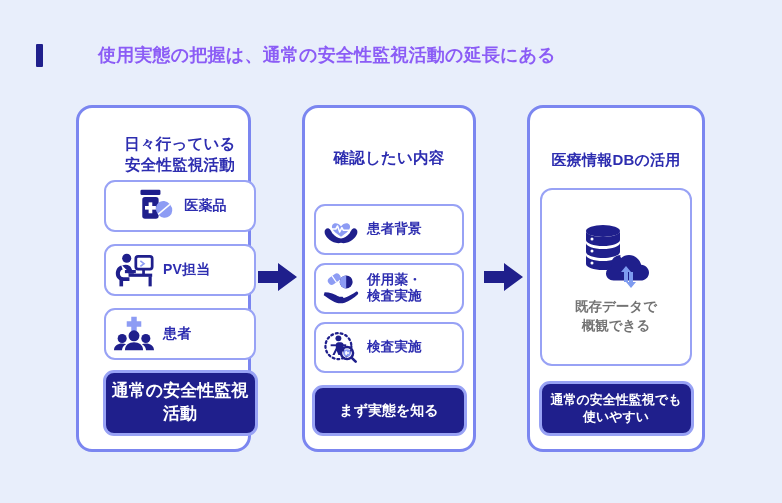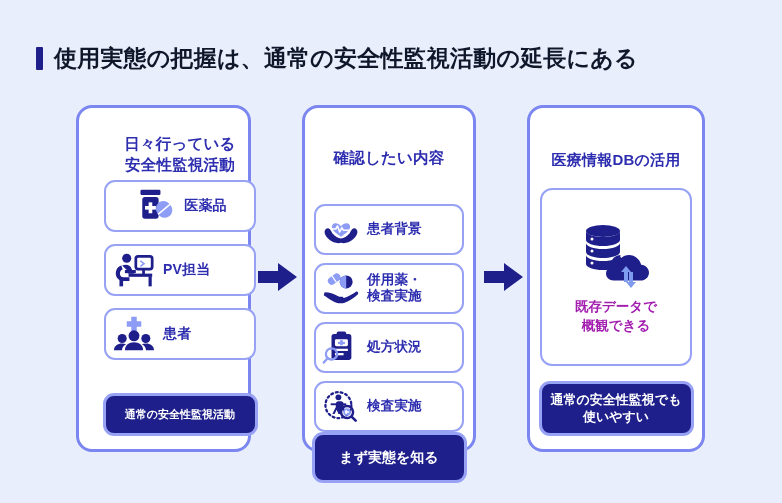--- a/index.html
+++ b/index.html
@@ -11,22 +11,22 @@
   }
   .page { position: relative; width: 782px; height: 503px; background: #e8eefb; }
 
   
   .title-row {
     position: absolute; left: 36px; top: 43px;
     display: flex; align-items: center; gap: 11px;
   }
   .title-bar { width: 7px; height: 23px; background: #1f1f8c; border-radius: 1px; flex: none; }
   .title-text {
-    font-size: 23px; font-weight: bold; color: #0f172a;
-    letter-spacing: 0.2px; white-space: nowrap;
+    font-size: 18px; font-weight: bold; color: #8b5cf6;
+    letter-spacing: 0.2px; white-space: nowrap; margin-left: 44px;
   }
 
   
   .card {
     position: absolute; top: 105px; height: 347px;
     background: #ffffff;
     border: 3px solid #7b86f0;
     border-radius: 16px;
     display: flex; flex-direction: column; align-items: center;
     padding: 14px 11px 13px 11px;
@@ -67,29 +67,29 @@
   #card-1 .item-label { font-size: 13.5px; }
 
   
   .inner-panel {
     width: 152px; height: 178px; margin-top: 18px;
     border: 2px solid #98a2f5; border-radius: 12px; background: #ffffff;
     display: flex; flex-direction: column; align-items: center; justify-content: center;
     gap: 4px;
   }
   .inner-panel .panel-caption {
-    color: #a21caf; font-weight: bold; font-size: 13.5px;
+    color: #737373; font-weight: bold; font-size: 13.5px;
     line-height: 1.45; text-align: center; white-space: pre-line;
   }
 
   
   .badge {
     width: 155px; background: #1f1f8c;
     border: 3px solid #98a2f5; border-radius: 11px;
-    color: #ffffff; font-weight: bold; font-size: 11px;
+    color: #ffffff; font-weight: bold; font-size: 17px;
     line-height: 1.35; text-align: center; white-space: pre-line;
     display: flex; align-items: center; justify-content: center;
     padding: 7px 4px; min-height: 43px;
     margin-top: auto;
   }
   #card-1 .badge { min-height: 51px; font-size: 14px; }
   #card-2 .badge { min-height: 51px; font-size: 13px; }
 
   
   .arrow { position: absolute; top: 262px; width: 40px; height: 30px; }
@@ -190,36 +190,20 @@
             <circle cx="28" cy="13" r="7.5" fill="#1f1f8c"></circle>
             <path d="M28 5.5a7.5 7.5 0 0 0 0 15z" fill="#8d9cf4"></path>
             <path d="M4 27c4-1 8 1 12 2.5 2 .7 5 .5 7 .5 2 0 3 2.5 0 3-4 .6-9 .4-12-.5" fill="#1f1f8c"></path>
             <path d="M3 25c6 0 12 2 17 5.5 2 1.4 4.6 1.5 7 .5 3.5-1.5 9-4.5 12-6.5 2-1.3 4 1.4 2.3 3-4 3.8-10 8-15 9.5-5 1.5-10 .5-14-2C8 33 5 30 2 28.5z" fill="#1f1f8c"></path>
           </svg>
         </span>
         <span class="item-label">併用薬・
 検査実施</span>
       </div>
 
-      <div class="item">
-        <span class="item-icon">
-          <svg viewBox="0 0 44 40" width="38" height="36">
-            <rect x="11" y="5" width="23" height="30" rx="3" fill="#1f1f8c"></rect>
-            <rect x="17" y="2" width="11" height="6" rx="2" fill="#1f1f8c"></rect>
-            <rect x="15" y="11" width="15" height="8" rx="1.5" fill="#ffffff"></rect>
-            <rect x="21" y="12" width="3" height="6" fill="#8d9cf4"></rect>
-            <rect x="18.5" y="14" width="8" height="2.6" fill="#8d9cf4"></rect>
-            <rect x="15" y="22" width="15" height="2.6" fill="#ffffff"></rect>
-            <rect x="15" y="27" width="10" height="2.6" fill="#ffffff"></rect>
-            <circle cx="11" cy="28" r="6.5" fill="none" stroke="#8d9cf4" stroke-width="2.6"></circle>
-            <path d="M6.5 33L2 38" stroke="#8d9cf4" stroke-width="2.8" stroke-linecap="round"></path>
-          </svg>
-        </span>
-        <span class="item-label">処方状況</span>
-      </div>
 
       <div class="item">
         <span class="item-icon">
           <svg viewBox="0 0 44 40" width="38" height="36">
             <circle cx="19" cy="19" r="15" fill="none" stroke="#1f1f8c" stroke-width="2.6" stroke-dasharray="2.2 3.4" stroke-linecap="round"></circle>
             <circle cx="19" cy="10" r="3.4" fill="#1f1f8c"></circle>
             <path d="M19 14.5c-1.6 0-3 1.2-3 2.8v4l-4 8h2.6l2.4-5 2 5h2.6l2.4-5 2.4 5h2.6l-4-8v-4c0-1.6-1.4-2.8-3-2.8z" fill="#1f1f8c"></path>
             <path d="M10 18h18" stroke="#1f1f8c" stroke-width="2.2"></path>
             <circle cx="29" cy="27" r="7" fill="none" stroke="#1f1f8c" stroke-width="2.8"></circle>
             <circle cx="29" cy="27" r="4.4" fill="#8d9cf4"></circle>

